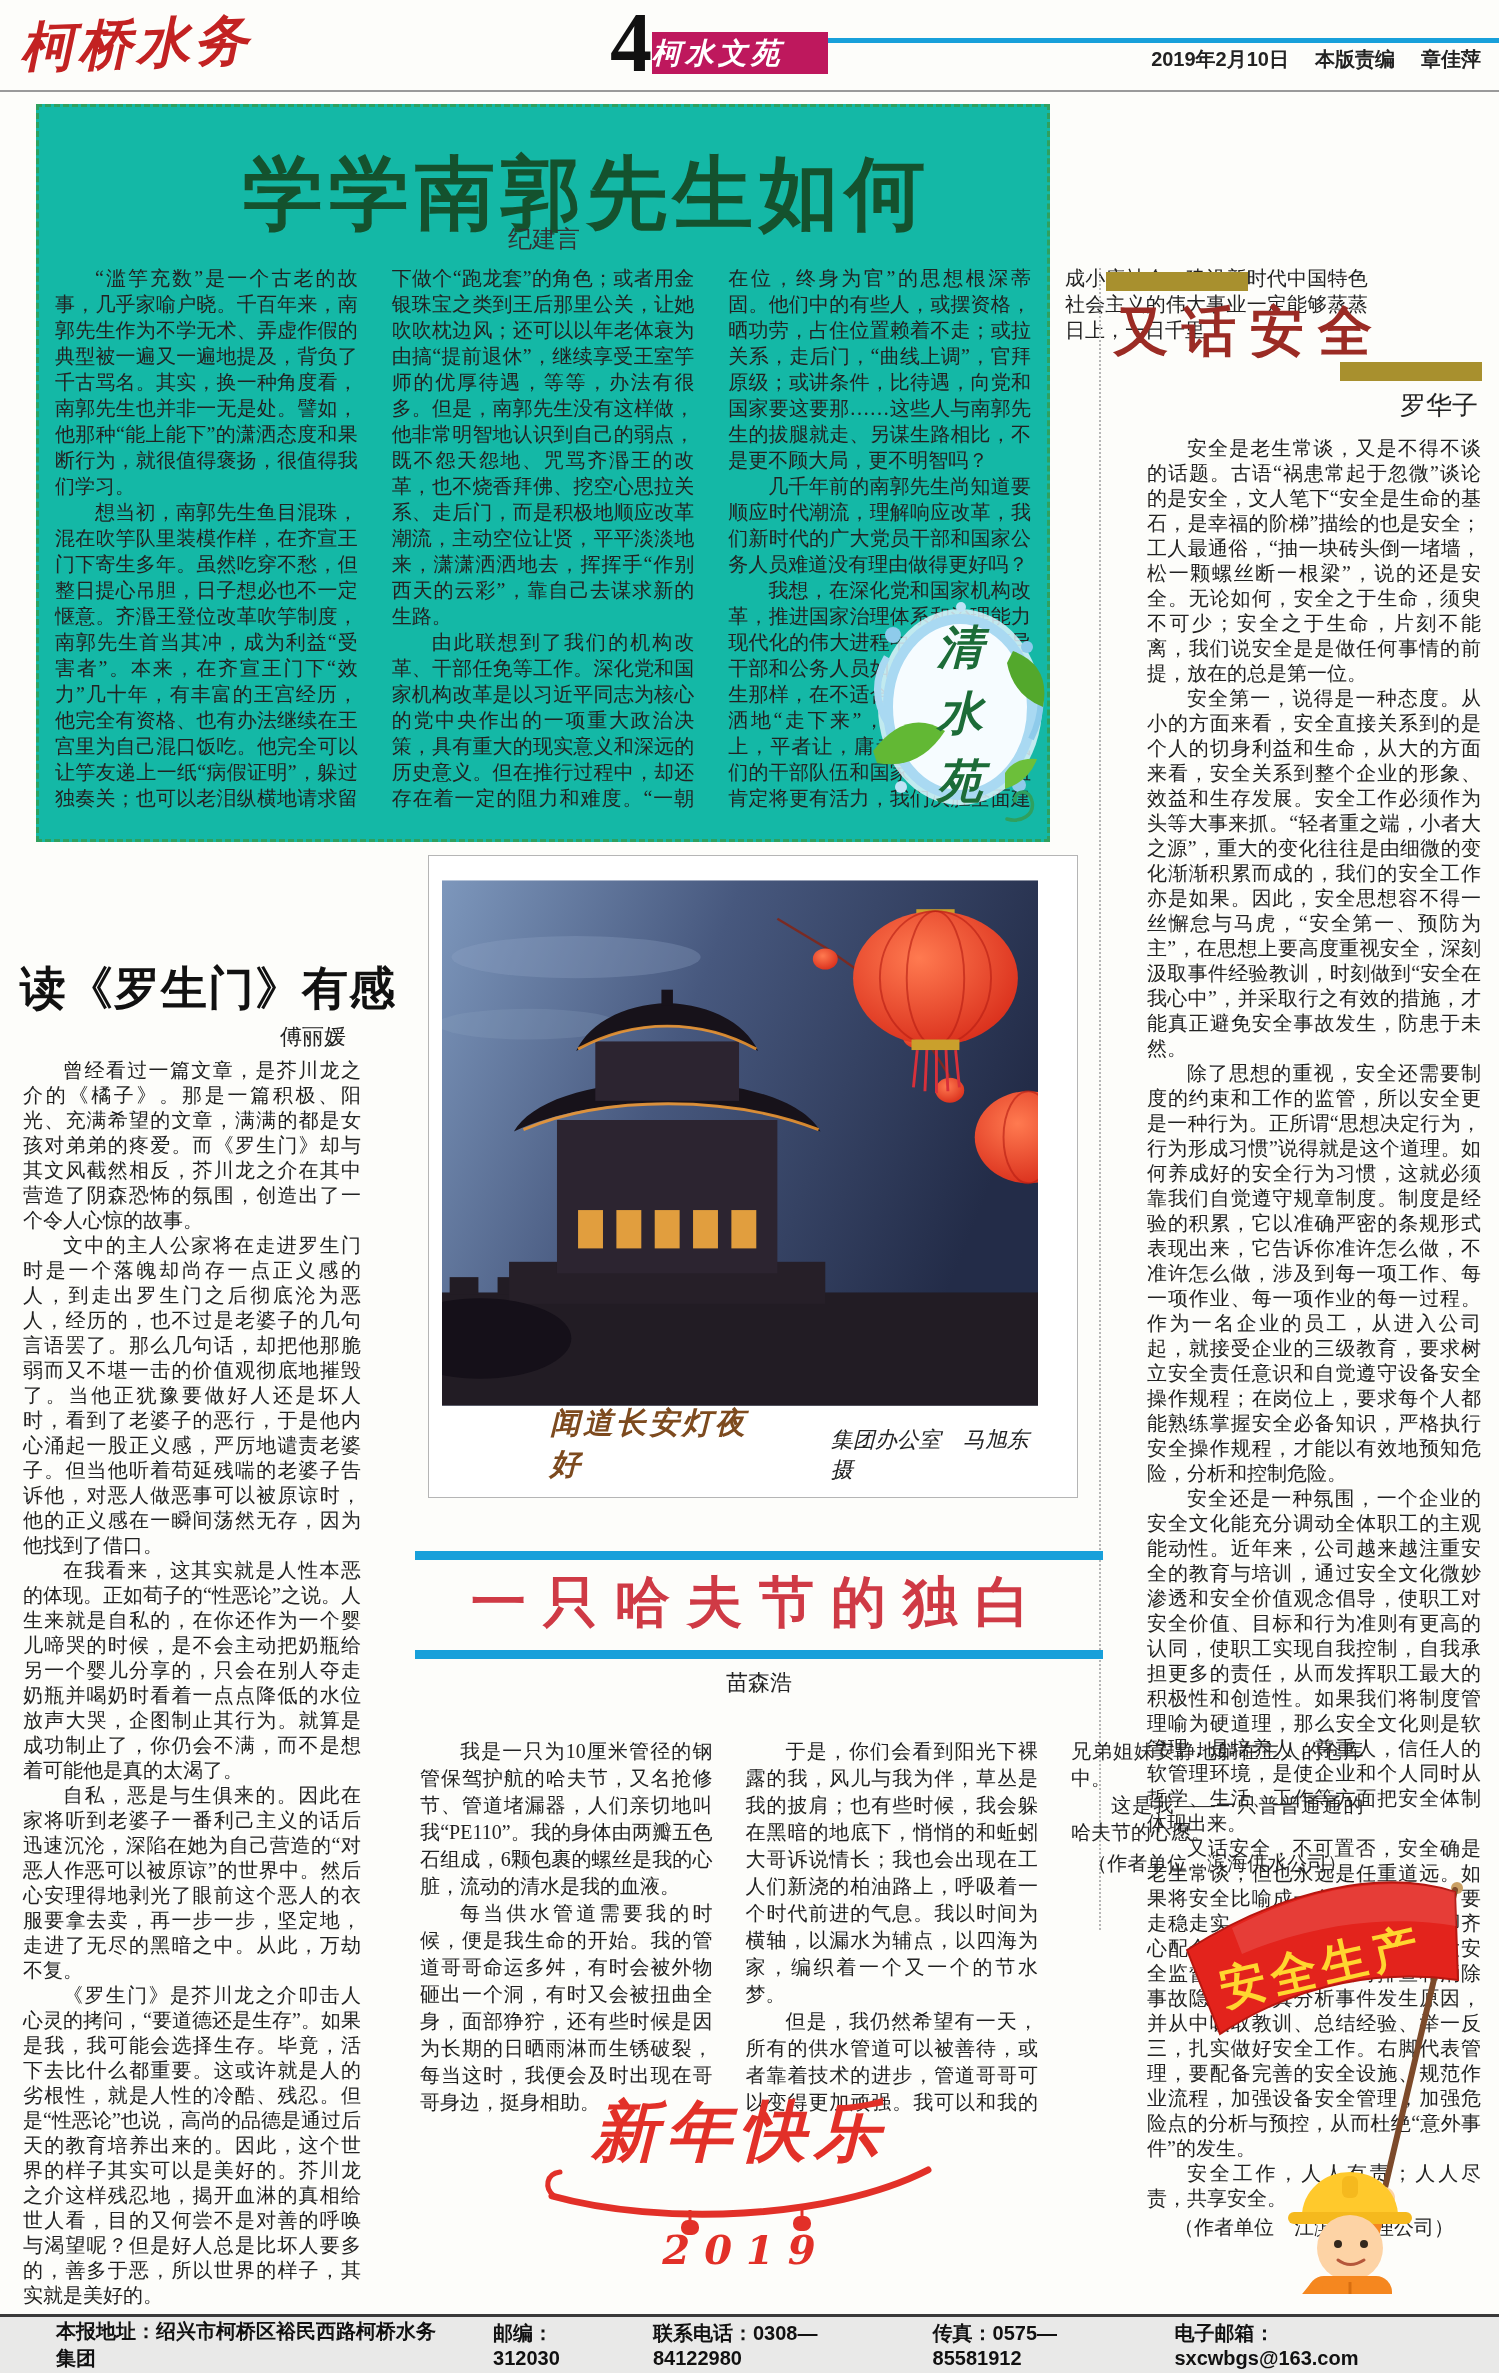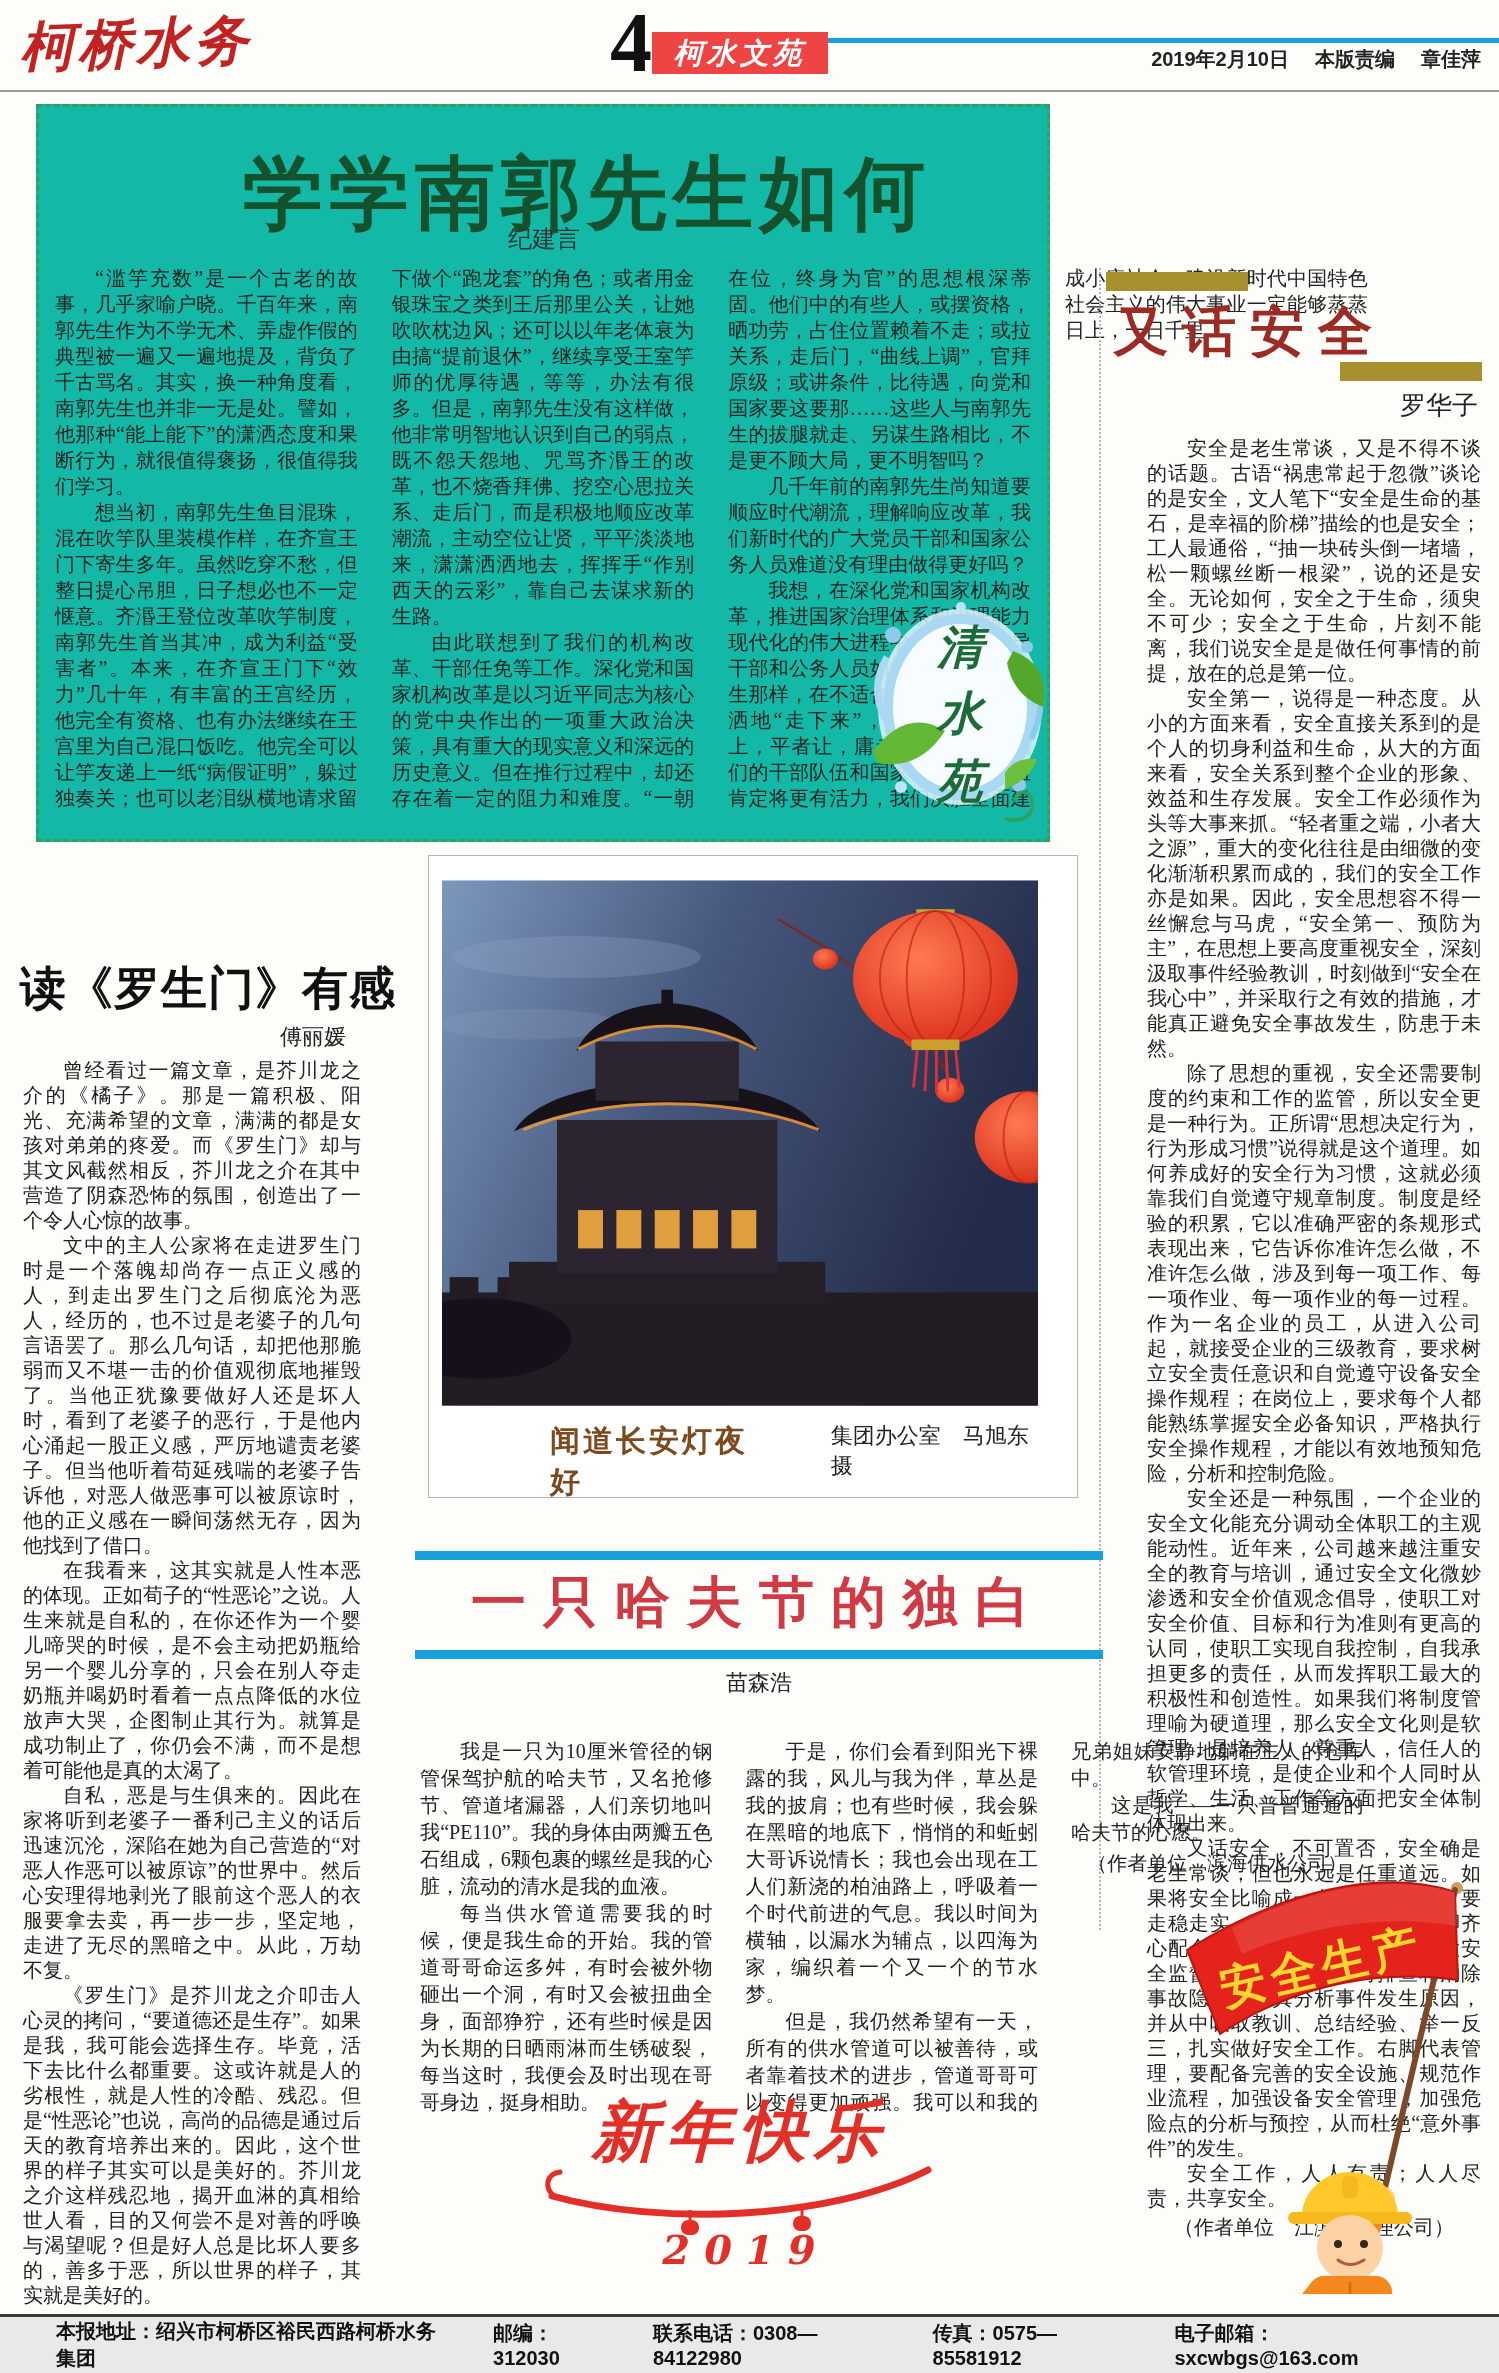--- a/index.html
+++ b/index.html
@@ -5,22 +5,22 @@
   html,body{margin:0;padding:0;background:#888;}
   #page{position:relative;width:1499px;height:2373px;background:#fdfdfa;overflow:hidden;
         font-family:"Liberation Serif",serif;color:#222;margin:0 auto;}
   .abs{position:absolute;}
 
   
   .masthead{left:20px;top:8px;font-size:54px;font-weight:bold;font-style:italic;
             color:#c32222;letter-spacing:4px;font-family:"DejaVu Serif",serif;transform:rotate(-2deg);}
   .pagenum{left:610px;top:-6px;font-size:84px;font-weight:bold;font-family:"Liberation Serif",serif;color:#111;}
   .cyan-line{left:652px;top:38px;width:847px;height:5px;background:#18a0da;}
-  .section-badge{left:652px;top:32px;width:176px;height:42px;background:#ef4444;color:#fff;
-            font-size:29px;font-weight:bold;font-style:italic;text-align:center;line-height:42px;
+  .section-badge{left:652px;top:32px;width:176px;height:42px;background:#be185d;color:#fff;
+            font-size:29px;font-weight:bold;font-style:italic;line-height:42px;
             letter-spacing:4px;font-family:"DejaVu Serif",serif;}
   .dateline{right:18px;top:46px;font-size:20px;font-weight:bold;font-family:"Liberation Sans",sans-serif;
             display:flex;gap:26px;}
   .header-rule{left:0;top:90px;width:1499px;height:2px;background:#9a9a9a;}
 
   
   .nanguo-box{left:36px;top:104px;width:1008px;height:732px;border:3px dashed #2fa05e;background:#14b8a6;}
   .nanguo-title{left:0;top:34px;width:100%;padding-left:88px;box-sizing:border-box;text-align:center;
             font-size:80px;font-weight:bold;color:#14522e;letter-spacing:6px;
             font-family:"Liberation Sans",sans-serif;}
@@ -43,21 +43,21 @@
 
   
   .luo-title{left:20px;top:958px;font-size:46px;font-weight:bold;color:#111;letter-spacing:1px;
             font-family:"Liberation Sans",sans-serif;}
   .luo-author{left:280px;top:1022px;font-size:22px;}
   .luo-body{left:23px;top:1058px;width:338px;font-size:20px;line-height:25px;text-align:justify;}
 
   
   .photo-frame{left:428px;top:855px;width:622px;height:628px;background:#fff;border:1px solid #b5b5b5;
             padding:13px 13px 0 13px;}
-  .photo-caption{height:64px;display:flex;align-items:flex-start;}
+  .photo-caption{height:64px;display:flex;align-items:flex-end;font-style:italic;}
   .cap-title{margin-left:108px;font-size:30px;font-weight:bold;color:#7d4a1e;letter-spacing:3px;
             font-family:"Liberation Sans",sans-serif;}
   .cap-credit{margin-left:58px;font-size:22px;color:#222;}
 
   
   .haf-rule{left:415px;top:1551px;width:688px;height:9px;background:#18a0da;}
   .haf-rule2{top:1650px;}
   .haf-title{left:415px;top:1566px;width:688px;text-align:center;font-size:55px;font-weight:bold;
             color:#cf3a45;letter-spacing:17px;font-family:"Liberation Sans",sans-serif;}
   .haf-author{left:415px;top:1668px;width:688px;text-align:center;font-size:22px;}

